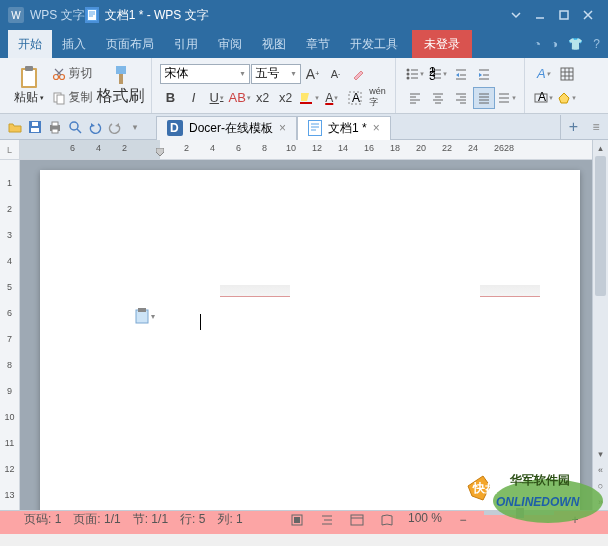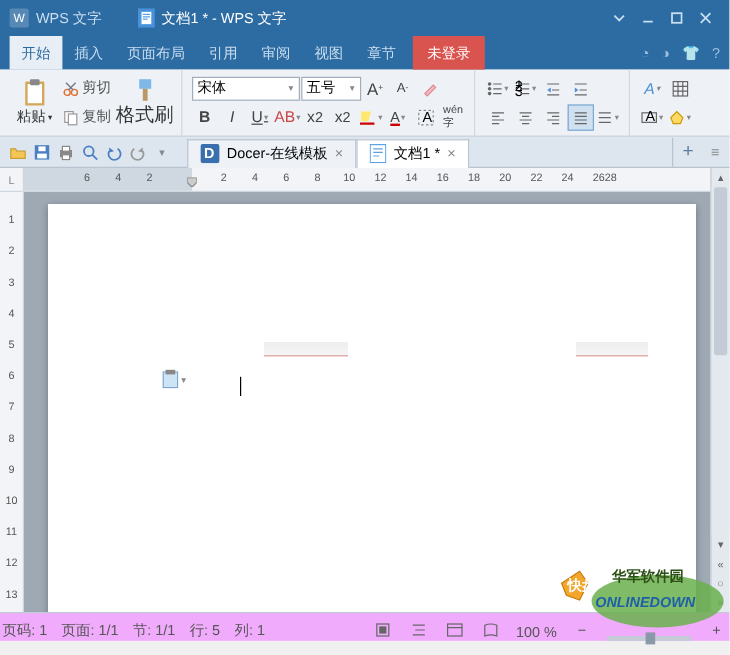--- a/index.html
+++ b/index.html
@@ -1,21 +1,21 @@
 <!DOCTYPE html>
 <html><head>
 <meta charset="utf-8">
 <style>
 * { margin:0; padding:0; box-sizing:border-box; font-family:"Microsoft YaHei",sans-serif; font-size:12px; }
 body { width:608px; height:546px; background:#f0f0f0; overflow:hidden; position:relative; }
 
 
 .titlebar { height:30px; background:#2d6ca2; display:flex; align-items:center; color:#fff; padding:0 8px; }
 .titlebar .app-icon { width:16px; height:16px; background:#fff3; border-radius:2px; display:flex; align-items:center; justify-content:center; margin-right:6px; font-size:10px; color:#fff; }
-.titlebar .app-name { color:#c8ddf0; margin-right:30px; }
+.titlebar .app-name { color:#c8ddf0; }
 .titlebar .doc-icon { width:14px; height:16px; background:#4a90d9; margin-right:6px; display:flex; align-items:center; justify-content:center; }
 .titlebar .doc-title { color:#fff; }
 .titlebar .spacer { flex:1; }
 .titlebar .win-btn { width:24px; height:20px; display:flex; align-items:center; justify-content:center; color:#c8ddf0; cursor:pointer; }
 
 
 .menubar { height:28px; background:#2d6ca2; display:flex; align-items:stretch; padding-left:8px; }
 .menubar .tab { padding:0 10px; color:#c8ddf0; display:flex; align-items:center; cursor:pointer; }
 .menubar .tab.active { background:#e8eef5; color:#2d6ca2; }
 .menubar .login-btn { background:#d9534f; color:#fff; padding:0 12px; display:flex; align-items:center; margin-left:4px; cursor:pointer; }
@@ -72,21 +72,21 @@
 .float-icon .dd { font-size:8px; color:#888; }
 .smudge1 { position:absolute; left:180px; top:115px; width:70px; height:12px; background:linear-gradient(#eee,#f5f5f5); border-bottom:1px solid #d99; }
 .smudge2 { position:absolute; left:440px; top:115px; width:60px; height:12px; background:linear-gradient(#eee,#f5f5f5); border-bottom:1px solid #d99; }
 
 .rscroll { width:16px; background:#e4e9ef; border-left:1px solid #c3ccd6; display:flex; flex-direction:column; }
 .rscroll .up,.rscroll .down,.rscroll .pg { height:16px; display:flex; align-items:center; justify-content:center; font-size:9px; color:#666; cursor:pointer; }
 .rscroll .track { flex:1; background:#e4e9ef; position:relative; }
 .rscroll .thumb { position:absolute; top:0; left:2px; right:2px; height:140px; background:#c3ccd6; border-radius:2px; }
 
 
-.statusbar { height:24px; background:#f0abfc; border-top:1px solid #c3ccd6; display:flex; align-items:flex-end; padding:0 2px; gap:12px; font-size:11px; color:#555; }
+.statusbar { height:24px; background:#fca5a5; border-top:1px solid #c3ccd6; display:flex; align-items:flex-start; padding:0 24px; gap:12px; font-size:11px; color:#555; }
 .statusbar .spacer { flex:1; }
 .statusbar .vbtn { width:18px; height:18px; display:flex; align-items:center; justify-content:center; cursor:pointer; }
 .zoom-slider { width:70px; height:4px; background:#c3ccd6; position:relative; }
 .zoom-slider .knob { position:absolute; left:32px; top:-3px; width:8px; height:10px; background:#8a98a8; }
 
 
 .watermark { position:absolute; right:0; bottom:20px; pointer-events:none; }
 
 svg { display:block; }
 </style>
@@ -128,20 +128,21 @@
 </div>
 
 <div class="menubar">
   <div class="tab active">开始</div>
   <div class="tab">插入</div>
   <div class="tab">页面布局</div>
   <div class="tab">引用</div>
   <div class="tab">审阅</div>
   <div class="tab">视图</div>
   <div class="tab">章节</div>
+  <div class="tab">开发工具</div>
   <div class="login-btn">未登录</div>
   <div class="spacer" style="flex:1"></div>
   <div class="right-icons">
     <span>◔</span>
     <span>◑</span>
     <span>👕</span>
     <span>?</span>
   </div>
 </div>
 

